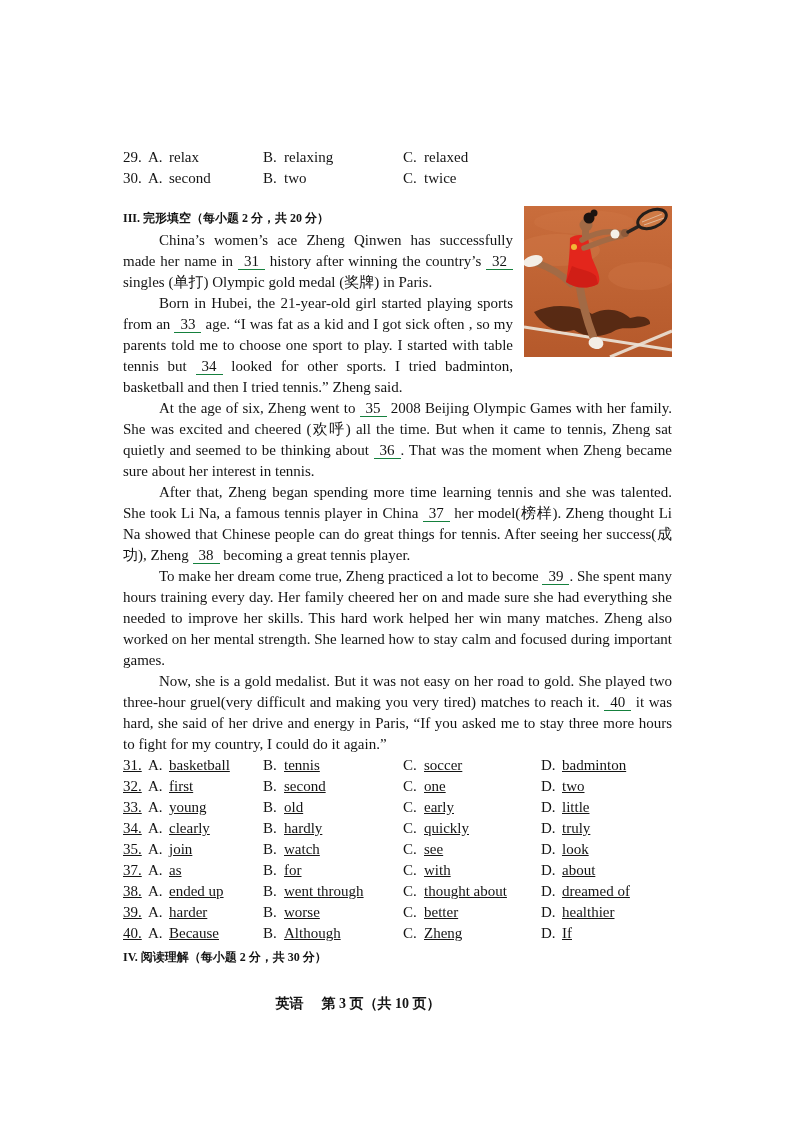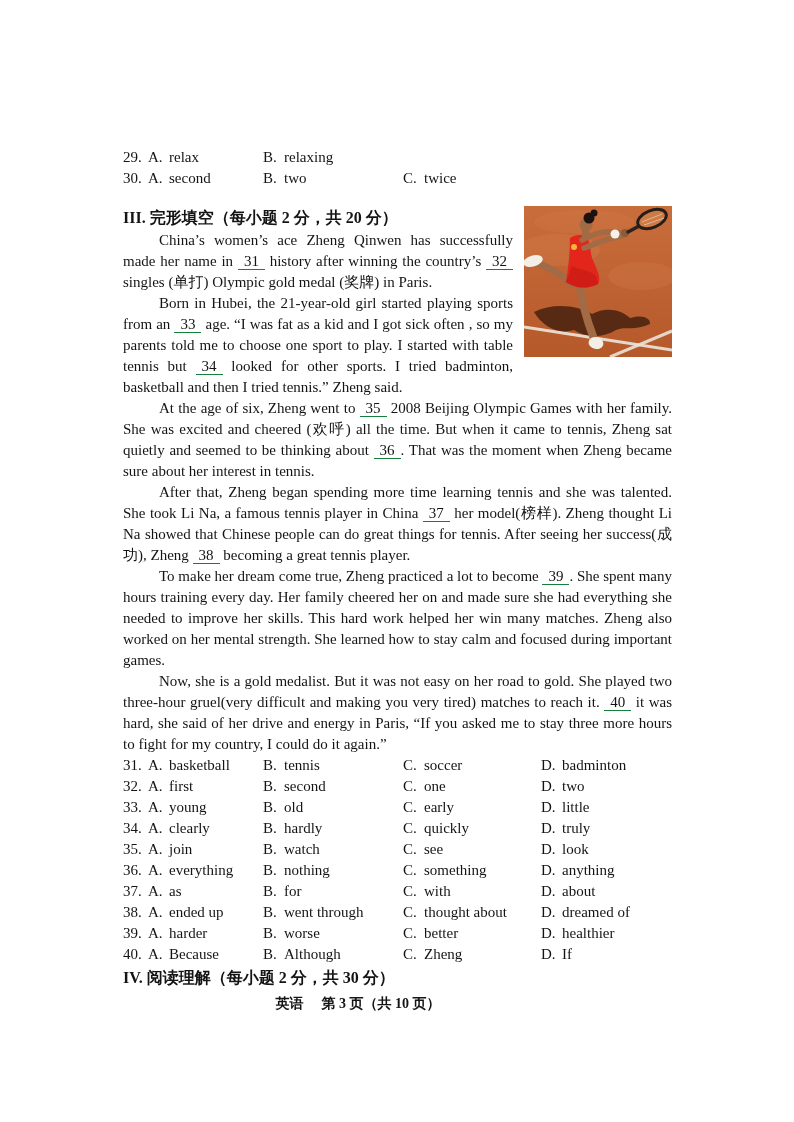--- a/index.html
+++ b/index.html
@@ -16,26 +16,26 @@
   .content {
     position: absolute;
     left: 123px;
     top: 147px;
     width: 549px;
     font-size: 15px;
     line-height: 21px;
   }
   .qrow { display: grid; height: 21px; white-space: nowrap; }
   .qrow-top   { grid-template-columns: 25px 115px 140px 1fr; }
-  .qrow-cloze { grid-template-columns: 25px 115px 140px 138px 1fr; }
+  .qrow-cloze { grid-template-columns: 25px 115px 140px 138px 1fr; text-decoration: underline; }
   .qnum { }
   .opt-label { display: inline-block; min-width: 21px; }
   .sec-heading {
     font-weight: bold;
-    font-size: 16px;
+    font-size: 12px;
     line-height: 24px;
     margin: 17px 0 0 0;
     font-family: Liberation Serif, serif;
   }
   #reading-heading { margin-top: 1px; }
   .photo-wrap {
     float: right;
     width: 148px;
     height: 151px;
     margin: 17px 0 9px 11px;
@@ -67,20 +67,21 @@
 <body>
 
 <div class="page">
   <div class="content">
 
     <div id="top-questions">
         <div class="qrow qrow-top">
           <span class="qnum">29.</span>
           <span class="opt"><span class="opt-label">A.</span><span class="opt-text">relax</span></span>
           <span class="opt"><span class="opt-label">B.</span><span class="opt-text">relaxing</span></span>
+          <span class="opt"><span class="opt-label">C.</span><span class="opt-text">relaxed</span></span>
         </div>
         <div class="qrow qrow-top">
           <span class="qnum">30.</span>
           <span class="opt"><span class="opt-label">A.</span><span class="opt-text">second</span></span>
           <span class="opt"><span class="opt-label">B.</span><span class="opt-text">two</span></span>
           <span class="opt"><span class="opt-label">C.</span><span class="opt-text">twice</span></span>
         </div>
       </div>
 
     <div class="photo-wrap">
@@ -168,27 +169,20 @@
           <span class="opt"><span class="opt-label">D.</span><span class="opt-text">truly</span></span>
         </div>
         <div class="qrow qrow-cloze">
           <span class="qnum">35.</span>
           <span class="opt"><span class="opt-label">A.</span><span class="opt-text">join</span></span>
           <span class="opt"><span class="opt-label">B.</span><span class="opt-text">watch</span></span>
           <span class="opt"><span class="opt-label">C.</span><span class="opt-text">see</span></span>
           <span class="opt"><span class="opt-label">D.</span><span class="opt-text">look</span></span>
         </div>
         <div class="qrow qrow-cloze">
-          <span class="qnum">36.</span>
-          <span class="opt"><span class="opt-label">A.</span><span class="opt-text">everything</span></span>
-          <span class="opt"><span class="opt-label">B.</span><span class="opt-text">nothing</span></span>
-          <span class="opt"><span class="opt-label">C.</span><span class="opt-text">something</span></span>
-          <span class="opt"><span class="opt-label">D.</span><span class="opt-text">anything</span></span>
-        </div>
-        <div class="qrow qrow-cloze">
           <span class="qnum">37.</span>
           <span class="opt"><span class="opt-label">A.</span><span class="opt-text">as</span></span>
           <span class="opt"><span class="opt-label">B.</span><span class="opt-text">for</span></span>
           <span class="opt"><span class="opt-label">C.</span><span class="opt-text">with</span></span>
           <span class="opt"><span class="opt-label">D.</span><span class="opt-text">about</span></span>
         </div>
         <div class="qrow qrow-cloze">
           <span class="qnum">38.</span>
           <span class="opt"><span class="opt-label">A.</span><span class="opt-text">ended up</span></span>
           <span class="opt"><span class="opt-label">B.</span><span class="opt-text">went through</span></span>

